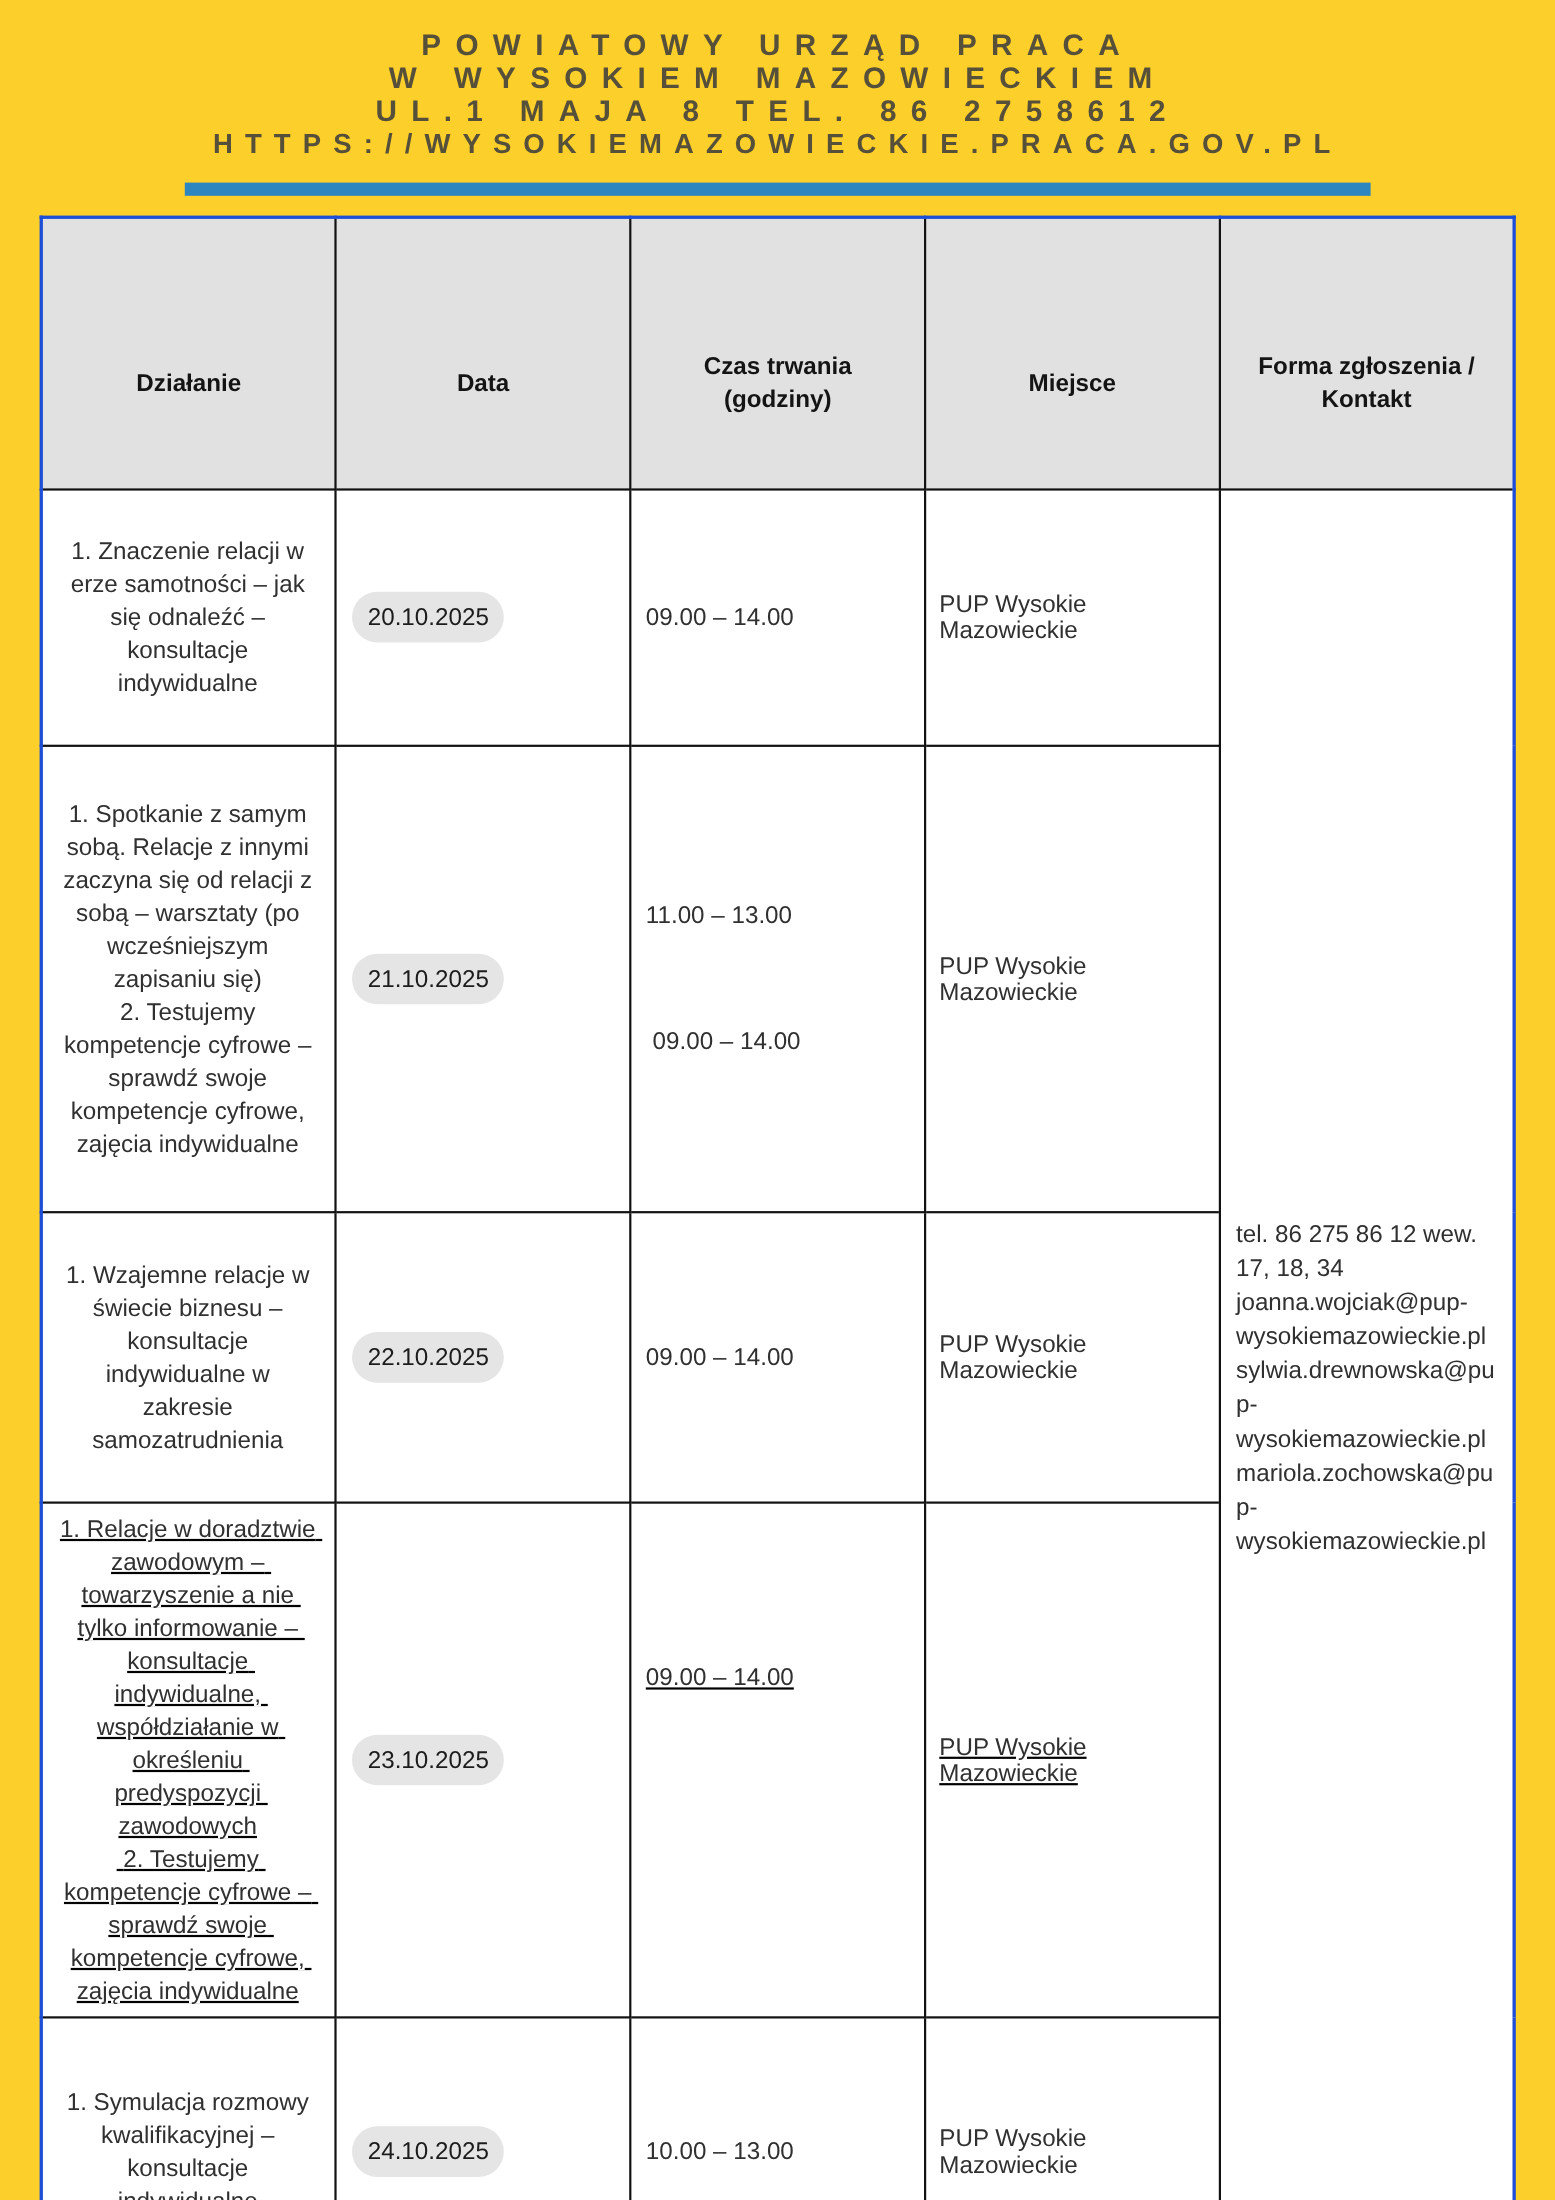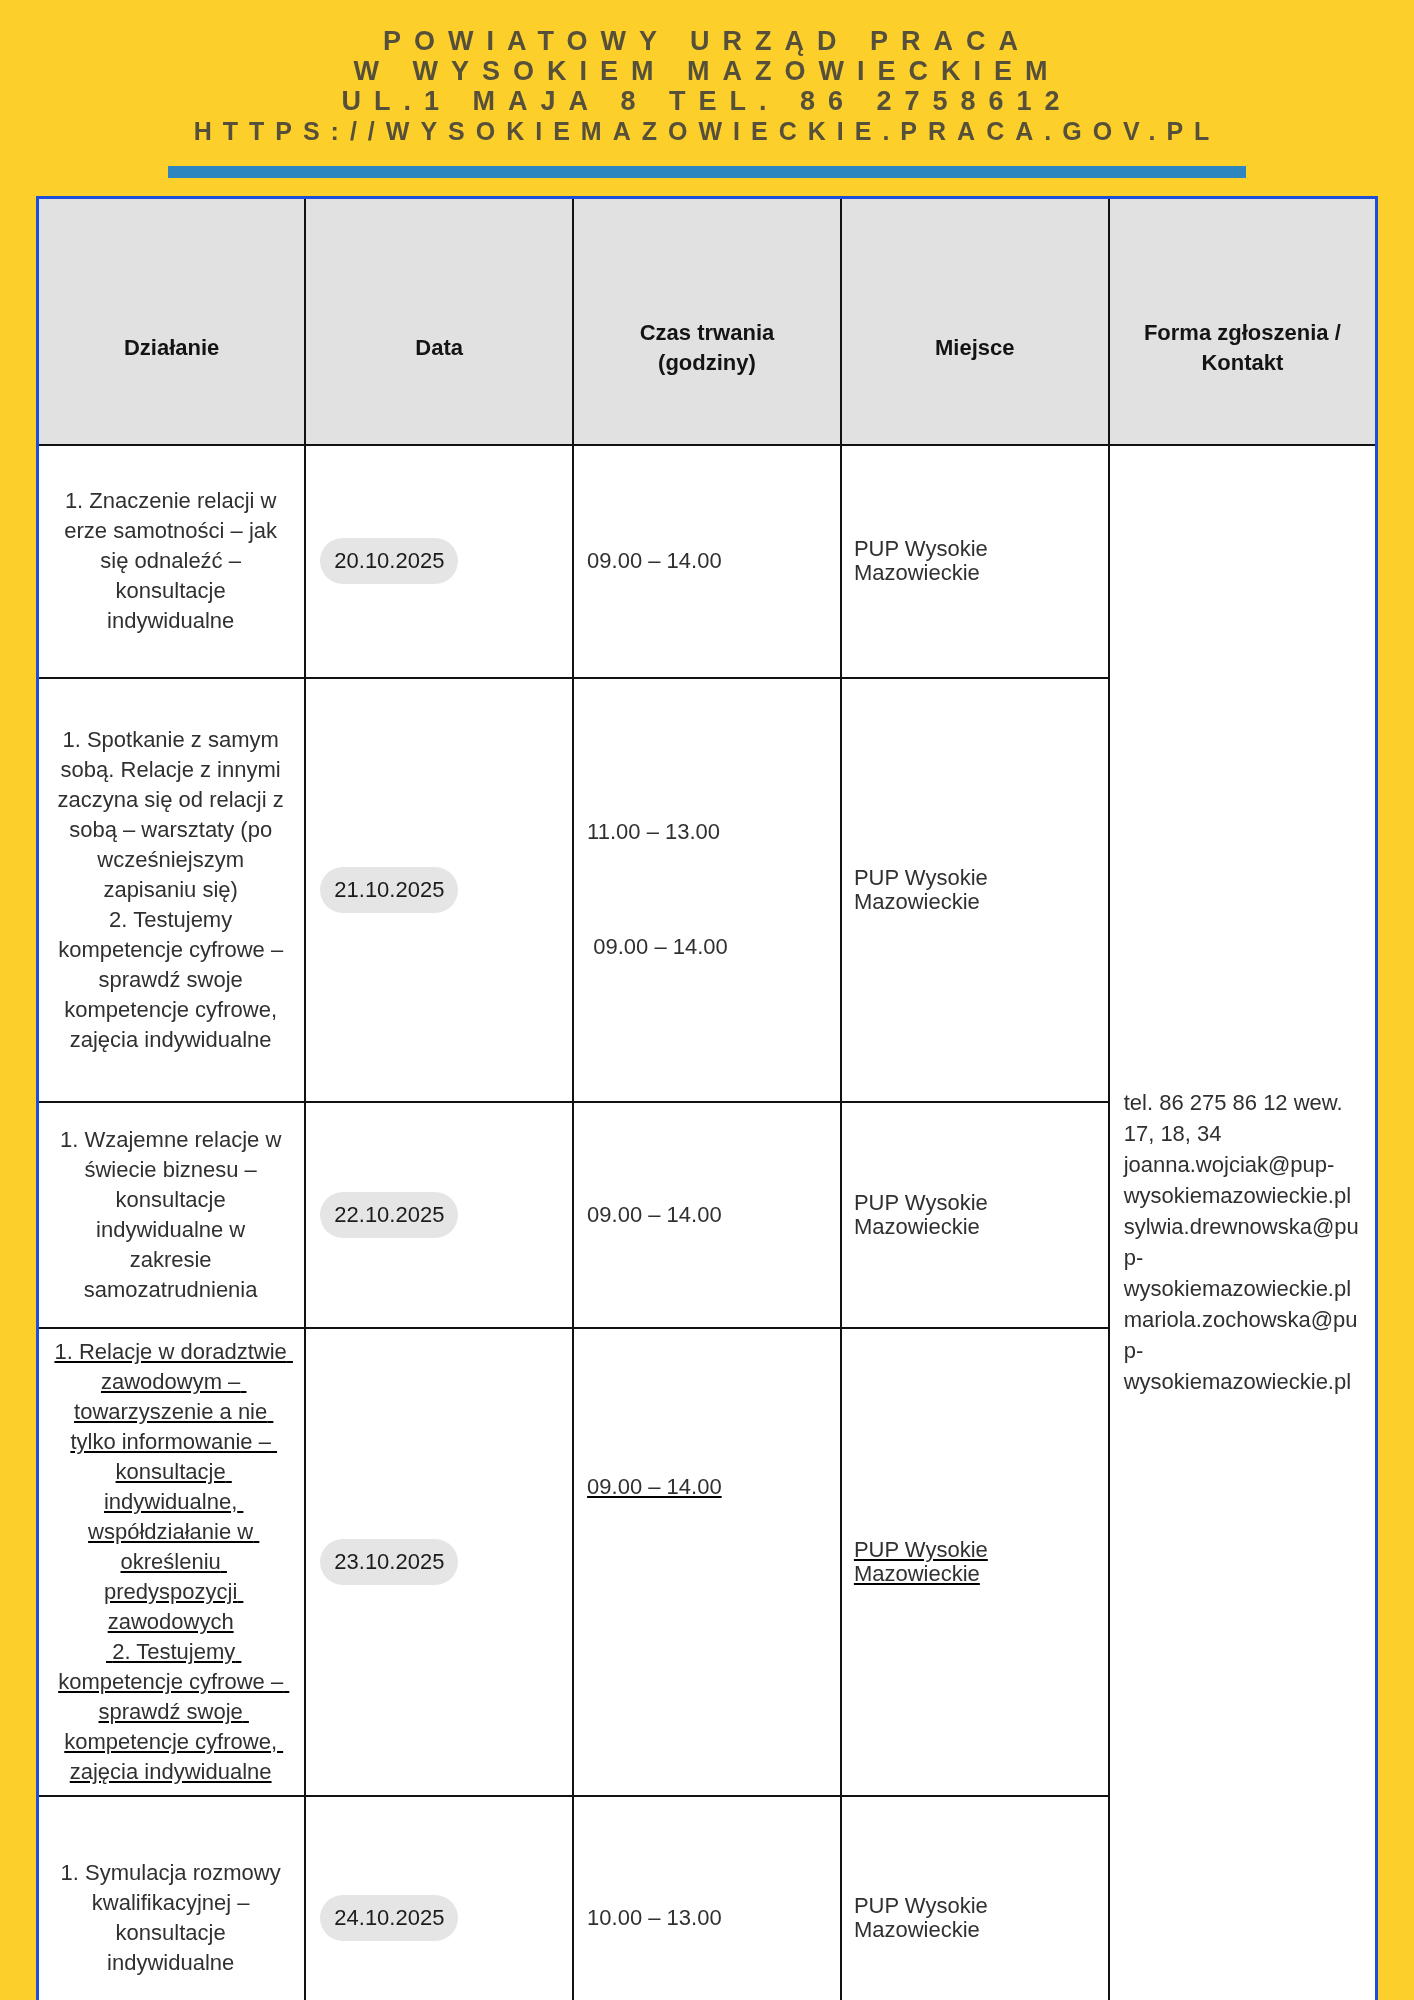--- a/index.html
+++ b/index.html
@@ -59,21 +59,21 @@
     line-height: 30px;
     text-align: center;
   }
   .schedule tbody td {
     background: #FFFFFF;
     color: #303030;
     font-size: 22px;
   }
   tr.r1 { height: 233px; }
   tr.r2 { height: 424px; }
-  tr.r3 { height: 226px; }
+  tr.r3 { height: 264px; }
   tr.r4 { height: 465px; text-decoration: underline; }
   tr.r5 { height: 245px; }
   .activity-cell {
     text-align: center;
     padding: 8px 16px 8px 14px;
     line-height: 30px;
     white-space: pre-wrap;
     overflow-wrap: break-word;
   }
   .date-cell {

